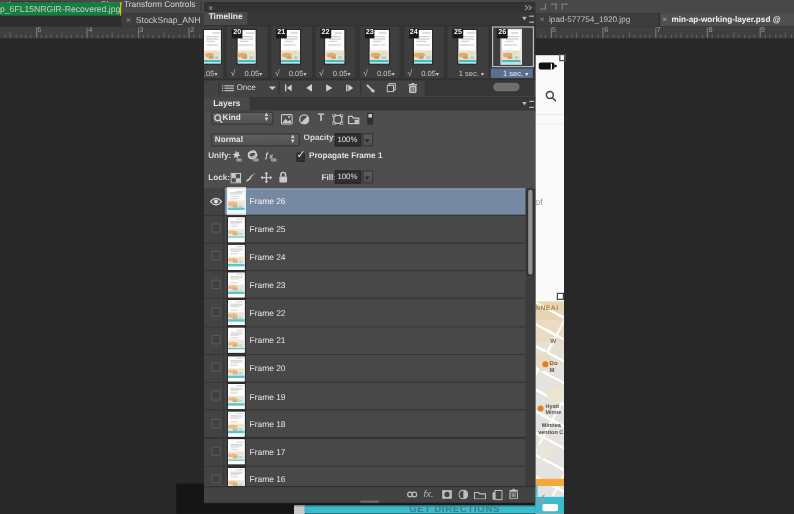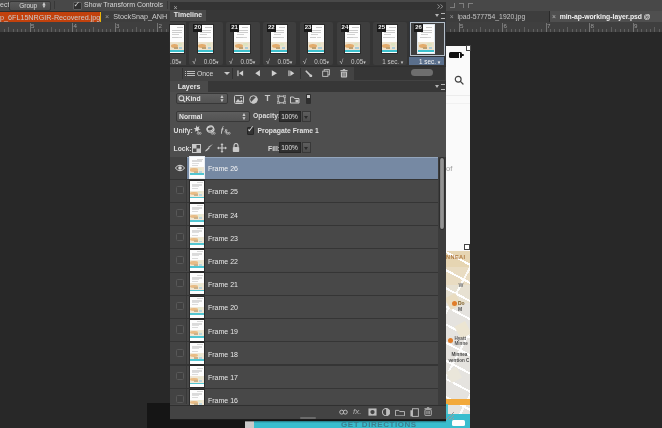--- a/index.html
+++ b/index.html
@@ -12,21 +12,21 @@
 <div class="a" style="left:41px;top:2px;width:6px;height:6px;color:#cfcfcf;font-size:5px;line-height:3px;text-align:center">▲<br>▼</div>
 <div class="a" style="left:54px;top:1px;width:1px;height:8px;background:#383838"></div>
 <div class="a" style="left:73px;top:1.5px;width:6.5px;height:6.5px;background:#303030;border:1px solid #5e5e5e;border-radius:1px"></div>
 <div class="a" style="left:73.5px;top:0px;width:10px;height:9px;color:#d8d8d8;font-size:8px;line-height:9px">✓</div>
 <div class="a" style="left:84px;top:0.5px;width:80px;height:8px;color:#d8d8d8;font-size:7px;line-height:8px;white-space:nowrap">Show Transform Controls</div>
 <div class="a" style="left:167px;top:1px;width:1px;height:8px;background:#383838"></div>
 <div class="a" style="left:450px;top:2.5px;width:4px;height:4px;border:1px solid #7e7e7e;border-top:none;border-left:none"></div>
 <div class="a" style="left:459px;top:2.5px;width:4px;height:4px;border:1px solid #7e7e7e;border-bottom:none;border-left:none"></div>
 <div class="a" style="left:468px;top:2.5px;width:4px;height:4px;border:1px solid #7e7e7e;border-bottom:none;border-right:none"></div>
 <div class="a" style="left:0;top:10.5px;width:662px;height:11px;background:#2d2d2d;border-bottom:1px solid #262626"></div>
-<div class="a" style="left:0;top:12px;width:100px;height:11px;background:#c2410c;border-right:1px solid #eab308;color:#cccccc;font-size:7.2px;line-height:11px;white-space:nowrap;overflow:hidden">p_6FL15NRGIR-Recovered.jpg</div>
+<div class="a" style="left:0;top:2px;width:100px;height:11px;background:#15803d;border-right:1px solid #eab308;color:#cccccc;font-size:7.2px;line-height:11px;white-space:nowrap;overflow:hidden">p_6FL15NRGIR-Recovered.jpg</div>
 <div class="a" style="left:101px;top:10.5px;width:80px;height:11px;background:#3d3d3d;color:#cccccc;font-size:7.2px;line-height:11px;white-space:nowrap;overflow:hidden"><span style="color:#9a9a9a">&nbsp;&nbsp;×&nbsp;</span> StockSnap_ANH</div>
 <div class="a" style="left:446px;top:10.5px;width:103px;height:11px;background:#3d3d3d;border-right:1px solid #2a2a2a;color:#c6c6c6;font-size:6.8px;line-height:11px;white-space:nowrap;overflow:hidden"><span style="color:#9a9a9a">&nbsp;&nbsp;×&nbsp;</span> ipad-577754_1920.jpg</div>
 <div class="a" style="left:550px;top:10.5px;width:112px;height:11px;background:#4f4f4f;color:#f2f2f2;font-size:6.8px;line-height:11px;white-space:nowrap;overflow:hidden;font-weight:700"><span style="color:#b5b5b5;font-weight:400">&nbsp;×&nbsp;</span> min-ap-working-layer.psd @</div>
 <div class="a" style="left:0;top:22px;width:662px;height:9.5px;background:#3f3f3f;border-bottom:1px solid #2b2b2b"></div>
 <div class="a" style="left:29.5px;top:22.5px;width:1px;height:9px;background:#757575"></div>
 <div class="a" style="left:31px;top:22px;width:8px;height:7px;color:#9c9c9c;font-size:6.2px;line-height:7px">5</div>
 <div class="a" style="left:33.8px;top:28.5px;width:1px;height:3px;background:#5f5f5f"></div>
 <div class="a" style="left:38px;top:28.5px;width:1px;height:3px;background:#5f5f5f"></div>
 <div class="a" style="left:42.2px;top:28.5px;width:1px;height:3px;background:#5f5f5f"></div>
 <div class="a" style="left:46.5px;top:28.5px;width:1px;height:3px;background:#5f5f5f"></div>

